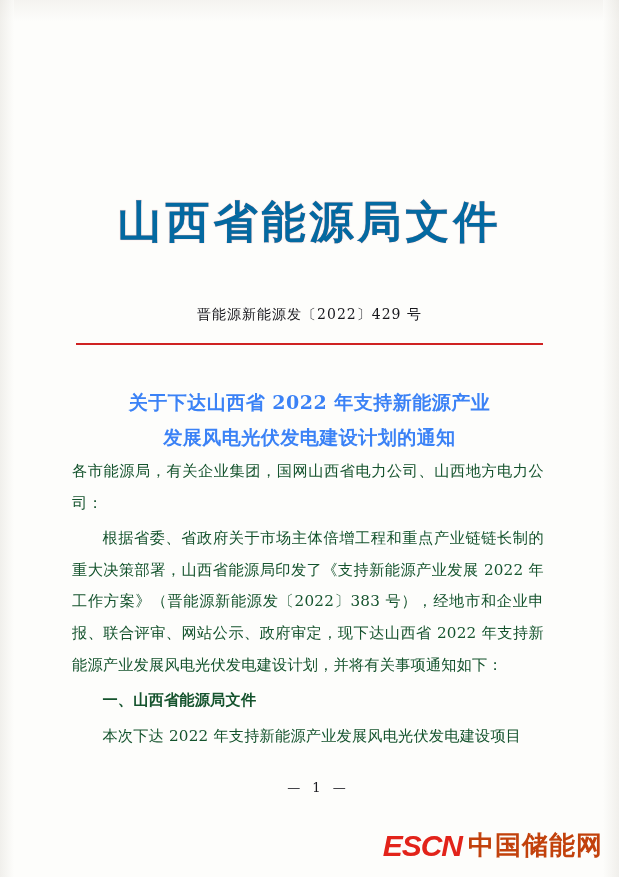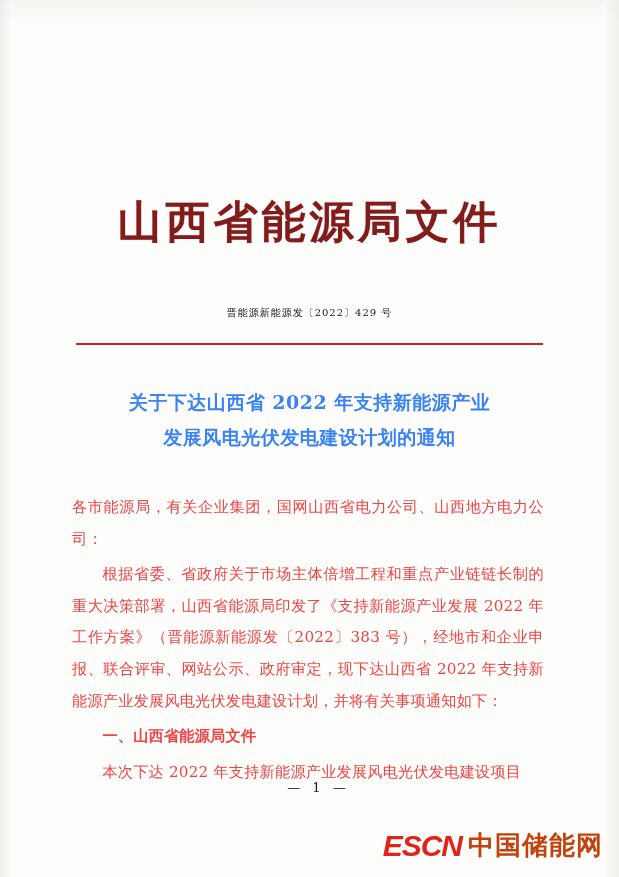--- a/index.html
+++ b/index.html
@@ -43,36 +43,36 @@
     width: 619px; height: 22px;
     background: linear-gradient(to bottom, #eceae5 0%, #fdfdfb 100%);
     opacity: .5;
   }
   .doc-title {
     position: absolute;
     left: 0;
     top: 196px;
     width: 619px;
     text-align: center;
-    color: #7f1d1d;
+    color: #0369a1;
     font-family: "DejaVu Serif", "Liberation Serif", serif;
     font-weight: bold;
     font-size: 44px;
     letter-spacing: 4px;
     line-height: 1.2;
     text-shadow: 0 0 1px rgba(207,34,34,0.5);
   }
   .doc-number {
     position: absolute;
     left: 0;
     top: 306px;
     width: 619px;
     text-align: center;
     color: #17171c;
-    font-size: 10px;
+    font-size: 14px;
     letter-spacing: 1px;
     font-family: "DejaVu Serif", "Liberation Serif", serif;
   }
   .red-rule {
     position: absolute;
     left: 76px;
     top: 343px;
     width: 467px;
     height: 2px;
     background: #cf2222;
@@ -85,23 +85,23 @@
     text-align: center;
     color: #3b82f6;
     font-weight: bold;
     font-size: 19px;
     line-height: 1.85;
     letter-spacing: 0.5px;
   }
   .body-block {
     position: absolute;
     left: 72px;
-    top: 492px;
+    top: 456px;
     width: 472px;
-    color: #ef4444;
+    color: #14532d;
     font-size: 15.2px;
     line-height: 2.08;
     letter-spacing: 0.2px;
     text-align: justify;
   }
   .body-block p {
     margin: 0 0 4px 0;
   }
   .indent {
     text-indent: 2em;

